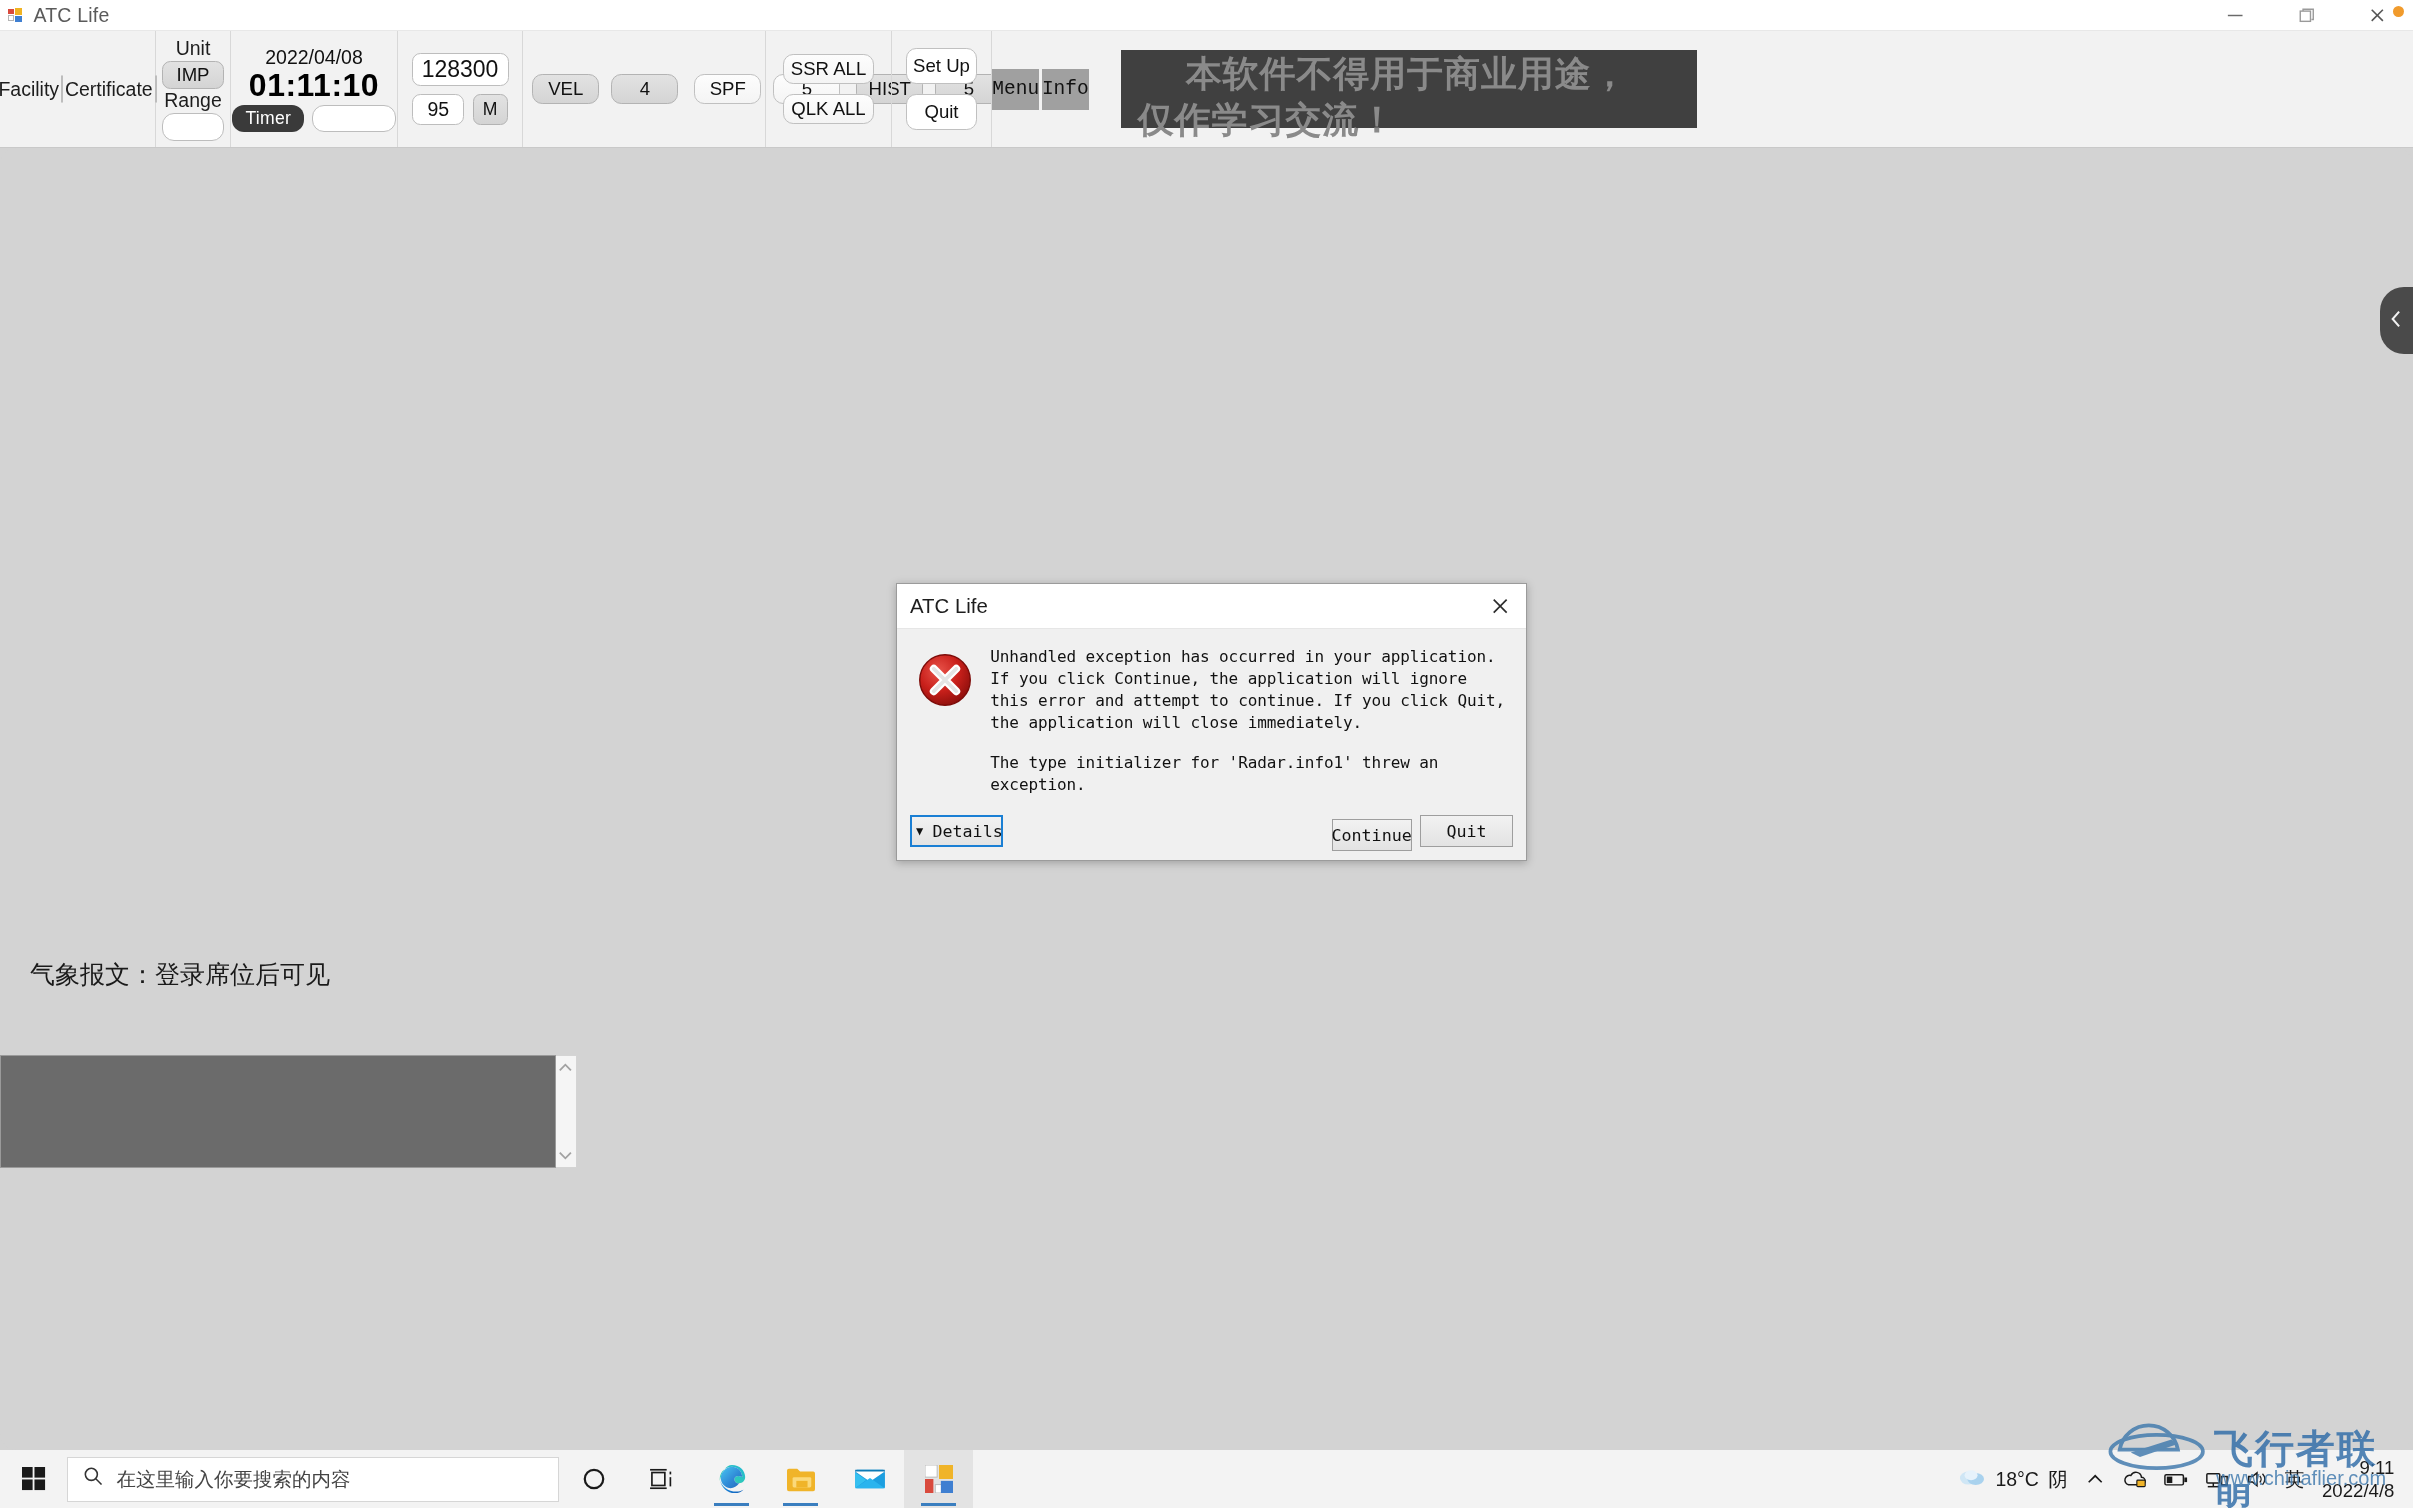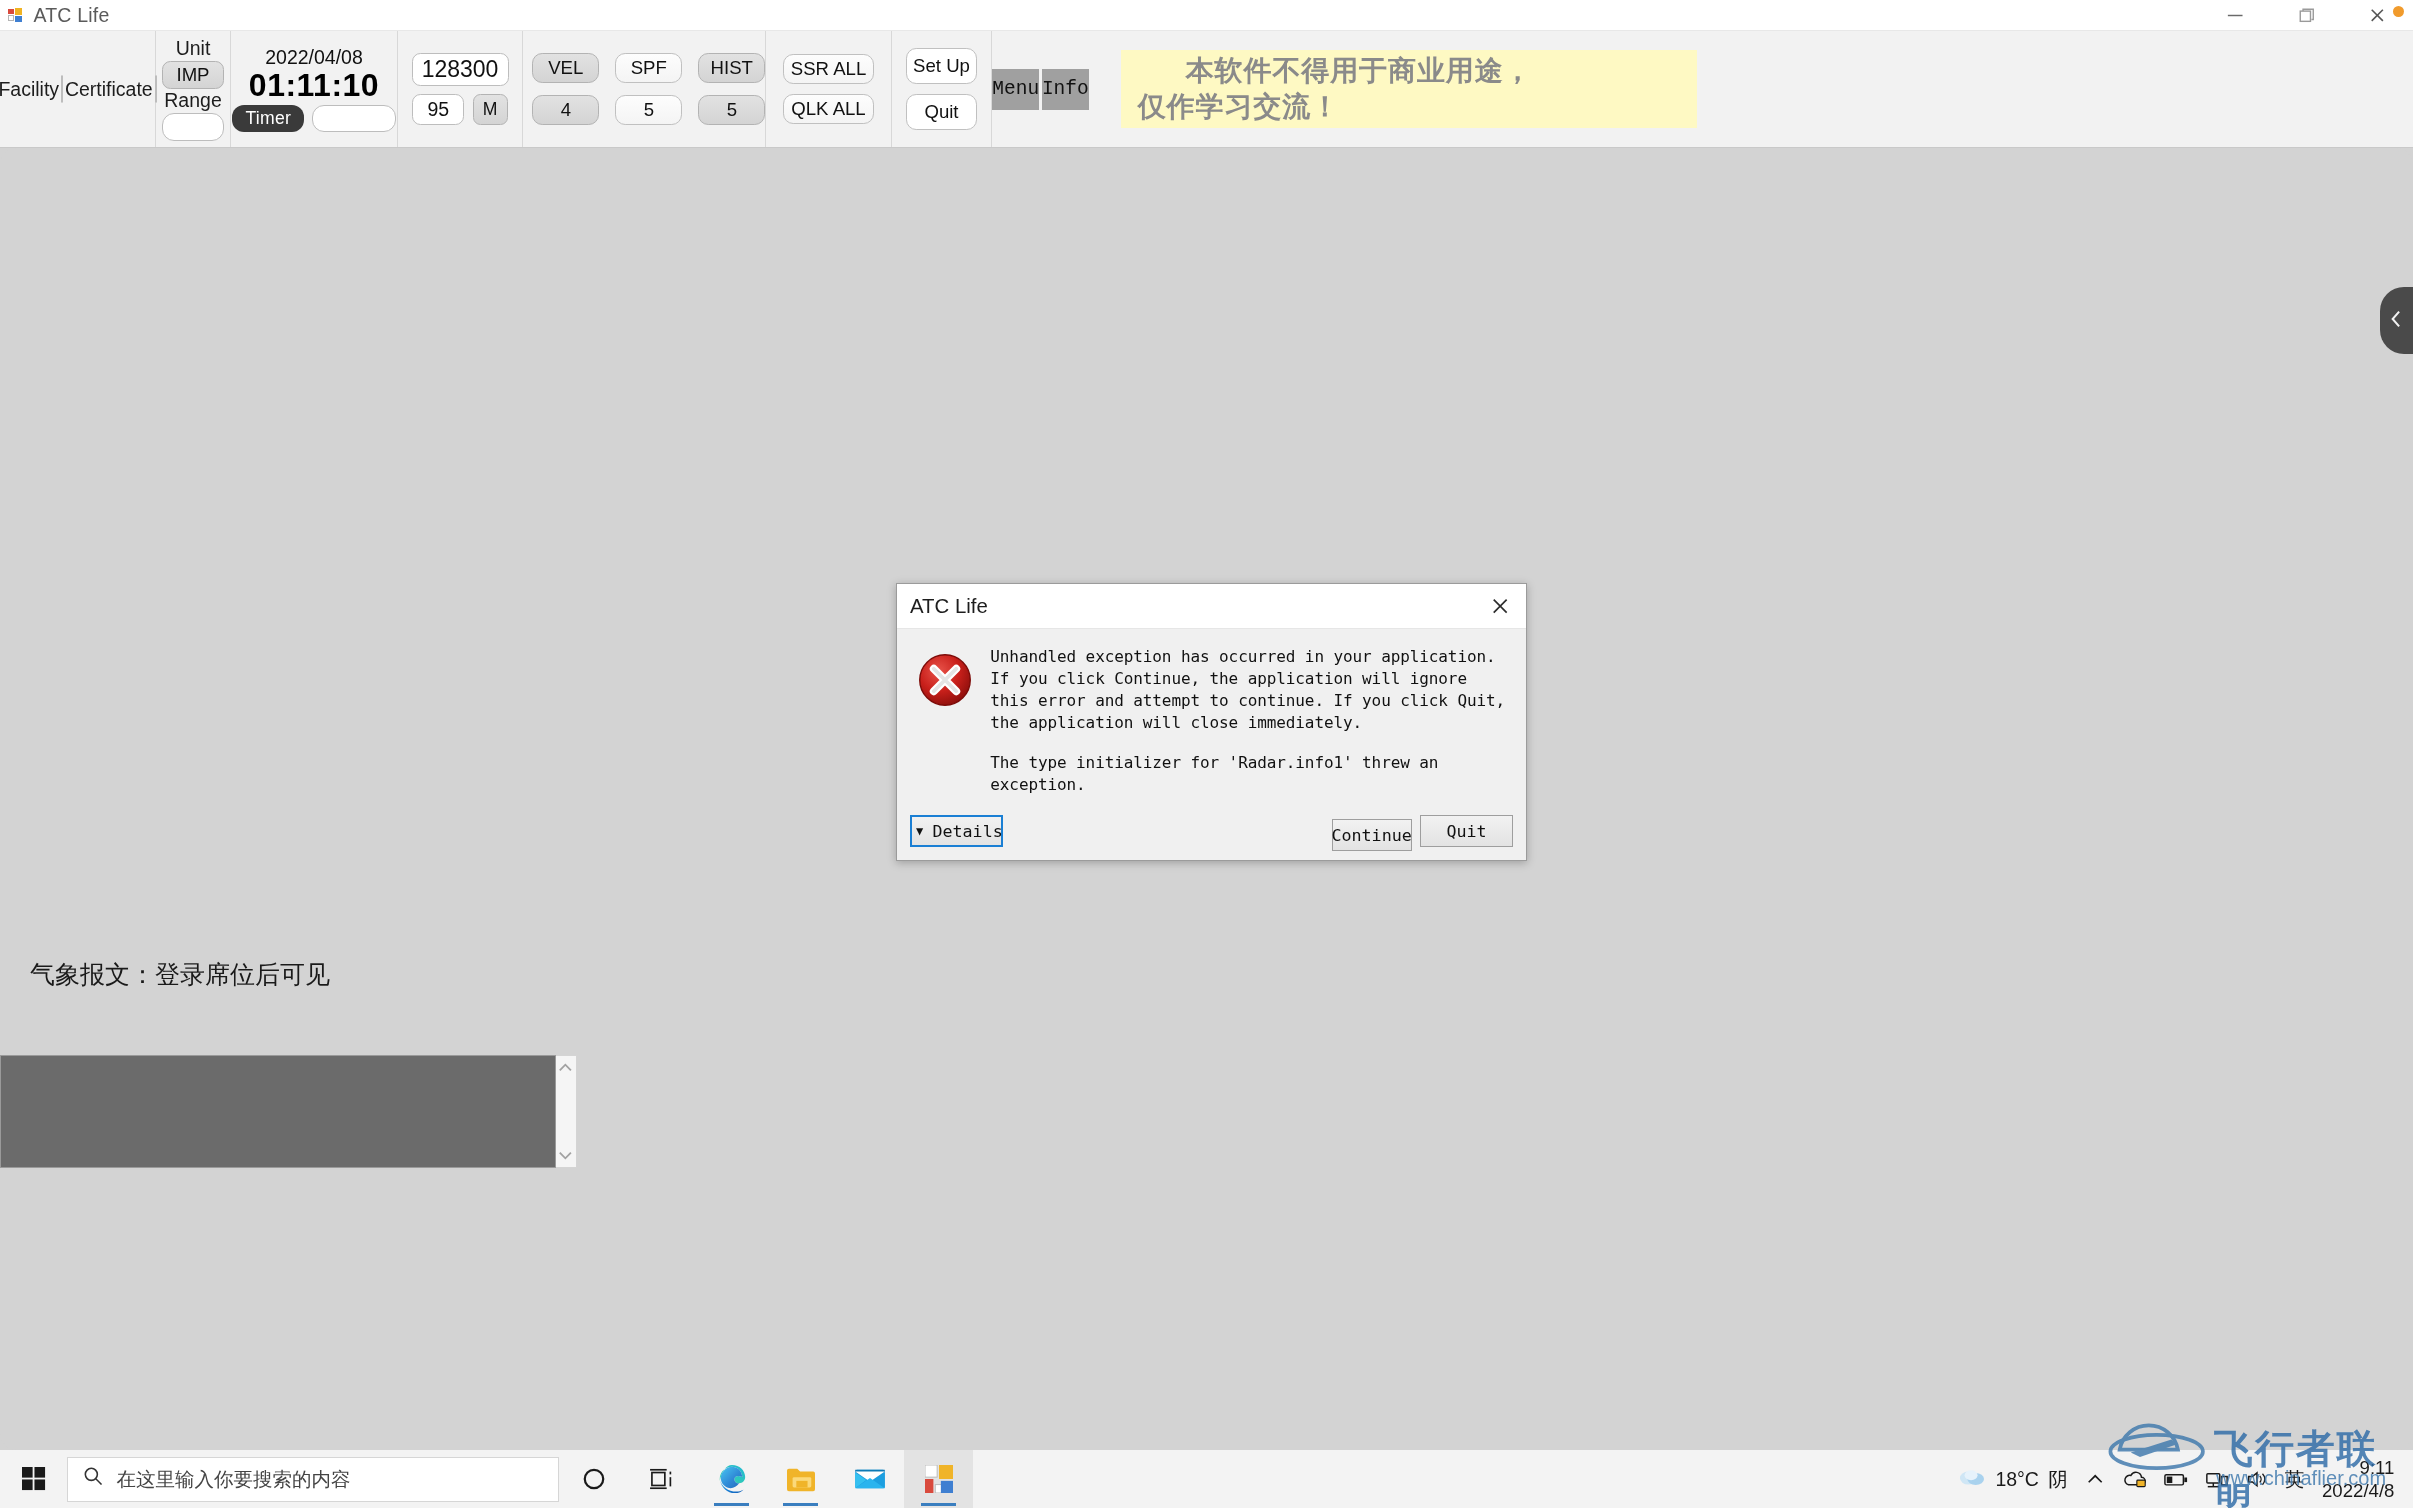--- a/index.html
+++ b/index.html
@@ -81,21 +81,21 @@
 
   
   .g-freq { width: 125px; flex-direction: column; justify-content: center; gap: 7.4px; }
   .g-freq .fq { width: 97px; height: 33px; border-radius: 8.4px; font-size: 23px; }
   .g-freq .row { display: flex; gap: 8.4px; align-items: center; }
   .g-freq .n95 { width: 52px; height: 31px; border-radius: 8.4px; font-size: 19.5px; }
   .g-freq .mm { width: 35px; height: 31px; border-radius: 7.4px; font-size: 17.6px; }
 
   
   .g-vsh { width: 243px; align-items: center; gap: 16px; }
-  .g-vsh .col { display: flex; flex-direction: column; gap: 12px; align-items: center; }
+  .g-vsh .col { display: flex; flex-direction: row; gap: 12px; align-items: center; }
   .g-vsh .top { width: 67px; height: 30px; }
   .g-vsh .bot { width: 67px; height: 30px; }
 
   
   .g-ssr { width: 126px; flex-direction: column; justify-content: center; gap: 9.3px; }
   .g-ssr .b { width: 91px; height: 30px; }
 
   
   .g-set { width: 100px; flex-direction: column; justify-content: center; gap: 9.3px; }
   .g-set .b { width: 71px; height: 36px; }
@@ -103,25 +103,25 @@
   
   .g-menu { width: 97px; flex-direction: row; justify-content: center; gap: 2.8px; border-right: none; font-family: Liberation Mono, monospace; }
   .sqbtn {
     width: 79px; height: 41px; background: #a0a0a0; border: none;
     display: flex; align-items: center; justify-content: center;
     font-size: 19.5px; color: #111; cursor: default;
   }
 
   
   .banner {
-    height: 78px; margin: auto 0 auto 32px; background: #fef9c3; width: 576px;
-    display: flex; flex-direction: column; justify-content: center;
+    height: 78px; margin: auto 0 auto 32px; background: #404040; width: 576px;
+    display: flex; flex-direction: column; justify-content: space-between;
     padding-left: 16.7px; color: #8a8a8a;
     font-family: "DejaVu Serif", "Liberation Serif", serif;
-    font-size: 28px; line-height: 1.28; letter-spacing: 0.9px; font-weight: 600;
+    font-size: 36px; line-height: 1.28; letter-spacing: 0.9px; font-weight: 600;
   }
   .banner .l1 { text-indent: 48px; }
 
   
   .canvas {
     position: absolute; top: 148px; left: 0; width: 2413px; height: 1302px;
     background: #d3d3d3;
     border-radius: 17px;
   }
   .wx-text {

